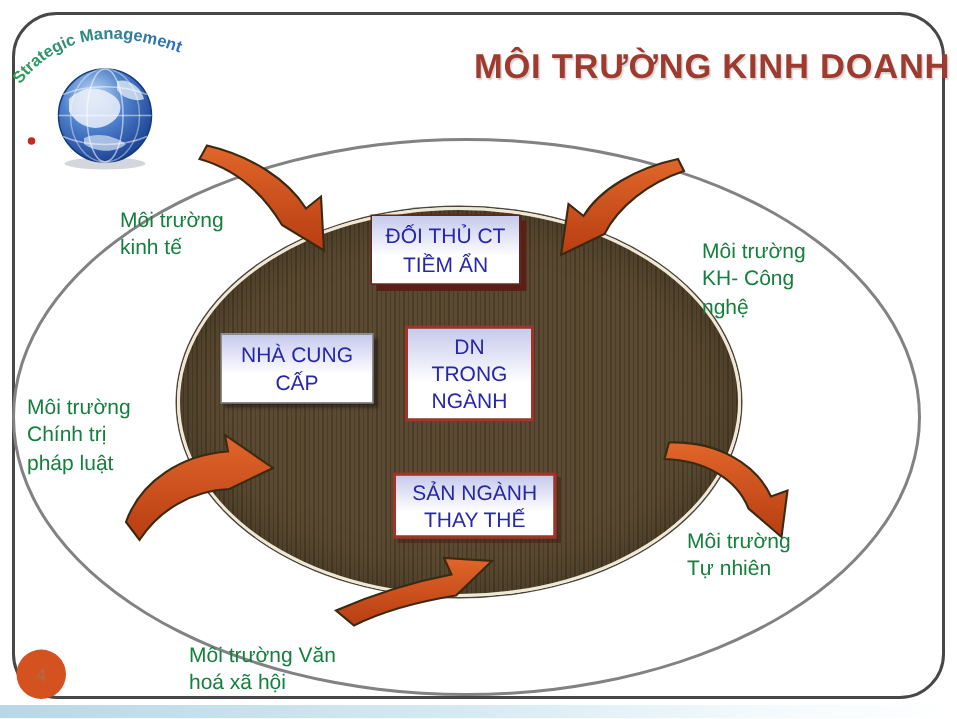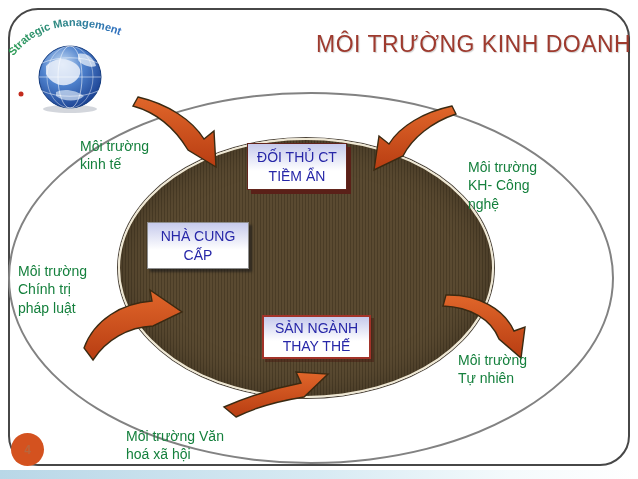--- a/index.html
+++ b/index.html
@@ -25,21 +25,21 @@
   .inner-ellipse{
     position:absolute;left:118px;top:138px;width:372px;height:256px;
     border-radius:50%;z-index:2;
     background:repeating-linear-gradient(90deg,#5a4a31 0px,#5a4a31 2px,#4a3c26 2px,#4a3c26 3px);
     border:2px solid #efe8d4;
     box-shadow:0 0 0 1px rgba(45,35,22,.85), inset 0 0 30px rgba(0,0,0,.28);
   }
   
   .title{
     position:absolute;left:316px;top:31px;width:300px;z-index:6;
-    color:#9e3a2e;font-size:23px;font-weight:normal;letter-spacing:.5px;
+    color:#9e3a2e;font-size:23px;font-weight:bold;letter-spacing:.5px;
     text-shadow:1px 1px 1px rgba(0,0,0,.18);white-space:nowrap;
   }
   
   .env-box{
     position:absolute;z-index:4;display:flex;align-items:center;justify-content:center;
     text-align:center;white-space:pre-line;color:#2727a8;font-size:14px;line-height:1.3;
     background:linear-gradient(180deg,#c6caec 0%,#ffffff 60%);
   }
   .box-doi-thu{left:247px;top:143px;width:98px;height:45px;
     border:1px solid #63251d;box-shadow:4px 4px 0 #5a2018;}
@@ -122,20 +122,23 @@
     <path d="M452,106 C424,112 400,126 389,144 L379,136 L374,170 L403,156 C412,138 432,122 456,114 Z" fill="url(#arrG)" stroke="#3a2a12" stroke-width="1.4"></path>
     <path d="M84,348 C94,320 122,303 152,301 L150,290 L182,312 L153,326 C128,327 106,340 93,360 Z" fill="url(#arrG)" stroke="#3a2a12" stroke-width="1.4"></path>
     <path d="M446,295 C478,294 504,309 514,331 L525,327 L521,358 L499,339 C491,319 470,307 443,306 Z" fill="url(#arrG)" stroke="#3a2a12" stroke-width="1.4"></path>
     <path d="M224,407 C254,394 280,387 301,383 L296,372 L328,374 L304,397 C279,401 256,407 236,417 Z" fill="url(#arrG)" stroke="#3a2a12" stroke-width="1.4"></path>
   </svg>
 
   <div class="env-box box-nha-cung-cap">NHÀ CUNG
 CẤP</div>
   <div class="env-box box-doi-thu">ĐỐI THỦ CT
 TIỀM ẨN</div>
+  <div class="env-box box-dn">DN
+TRONG
+NGÀNH</div>
   <div class="env-box box-san-pham">SẢN NGÀNH
 THAY THẾ</div>
 
   <div class="env-label lbl-kinh-te">Môi trường
 kinh tế</div>
   <div class="env-label lbl-kh-cong-nghe">Môi trường
 KH- Công
 nghệ</div>
   <div class="env-label lbl-chinh-tri">Môi trường
 Chính trị

